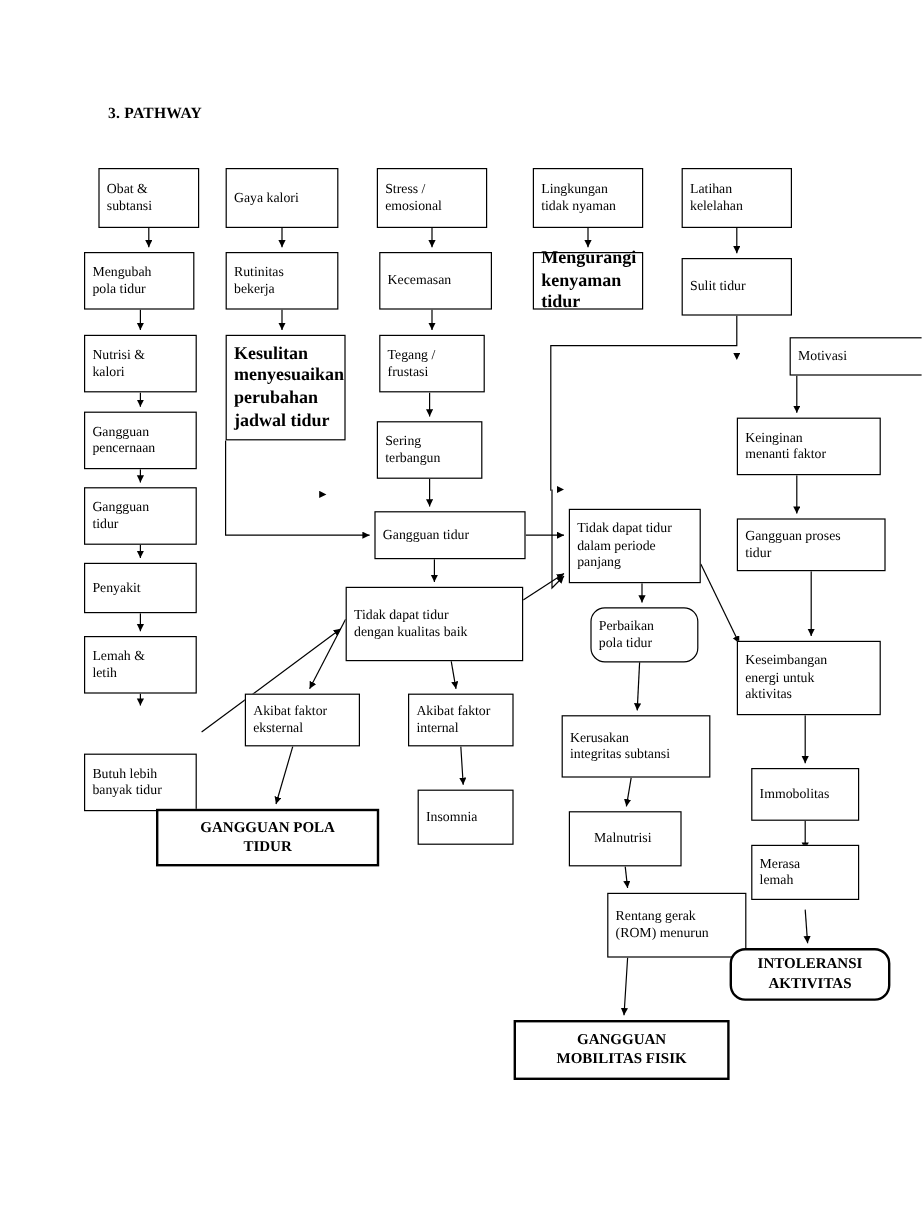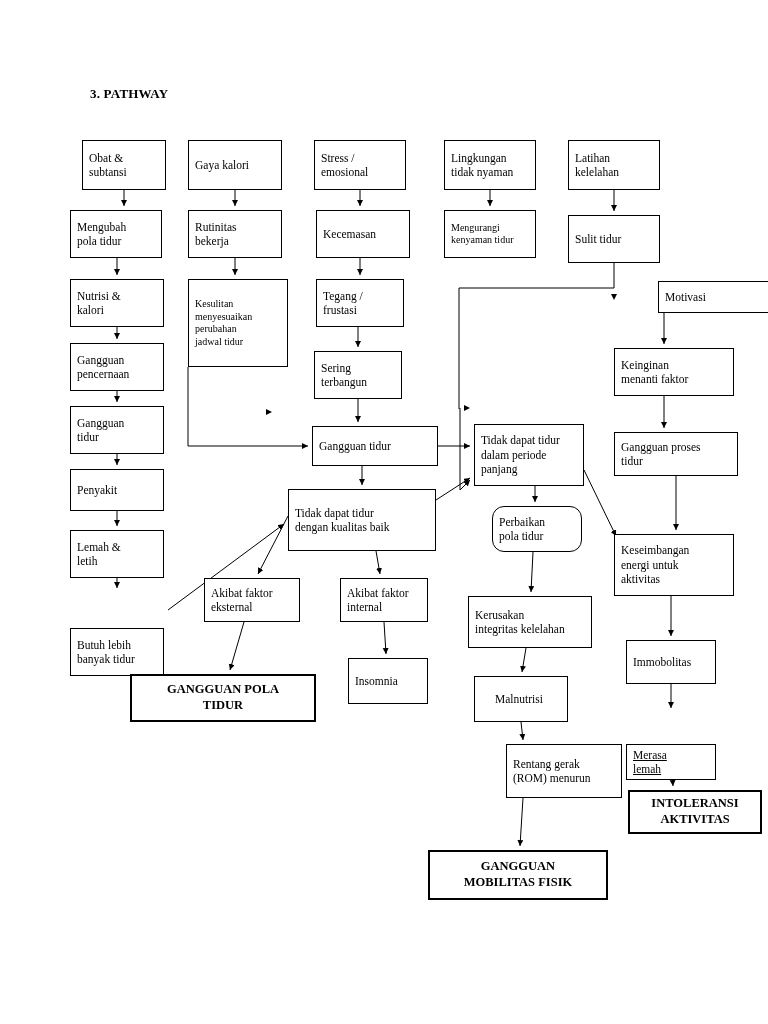--- a/index.html
+++ b/index.html
@@ -49,21 +49,22 @@
     display: block;
     white-space: pre-line;
   }
   .node.bold {
     font-weight: bold;
     text-align: center;
     font-size: 12.5px;
     border-width: 2px;
   }
   .node.small {
-    font-size: 10px;
+    font-size: 15px;
+    font-weight: bold;
   }
   .node.center {
     text-align: center;
   }
   .vcenter {
     display: flex;
     align-items: center;
   }
   .vcenter.center {
     justify-content: center;
@@ -209,27 +210,27 @@
     <div class="node vcenter" style="left: 614px; top: 534px; width: 120px; height: 62px;">Keseimbangan
 energi untuk
 aktivitas</div>
     <div class="node vcenter" style="left: 204px; top: 578px; width: 96px; height: 44px;">Akibat faktor
 eksternal</div>
     <div class="node vcenter" style="left: 70px; top: 592px; width: 94px; height: 48px; margin-top: 36px;">Butuh lebih
 banyak tidur</div>
     <div class="node vcenter" style="left: 340px; top: 578px; width: 88px; height: 44px;">Akibat faktor
 internal</div>
     <div class="node vcenter" style="left: 468px; top: 596px; width: 124px; height: 52px;">Kerusakan
-integritas kelelahan</div>
+integritas subtansi</div>
     <div class="node vcenter" style="left: 626px; top: 640px; width: 90px; height: 44px;">Immobolitas</div>
     <div class="node vcenter" style="left: 348px; top: 658px; width: 80px; height: 46px;">Insomnia</div>
     <div class="node vcenter bold center" style="left: 130px; top: 674px; width: 186px; height: 48px;">GANGGUAN POLA
 TIDUR</div>
     <div class="node vcenter" style="left: 474px; top: 676px; width: 94px; height: 46px; padding-left: 20px;">Malnutrisi</div>
-    <div class="node vcenter" style="left: 626px; top: 744px; width: 90px; height: 36px; text-decoration: underline;">Merasa
+    <div class="node vcenter" style="left: 626px; top: 704px; width: 90px; height: 46px;">Merasa
 lemah</div>
     <div class="node vcenter" style="left: 466px; top: 744px; width: 116px; height: 54px; margin-left: 40px;">Rentang gerak
 (ROM) menurun</div>
-    <div class="node vcenter bold center" style="left: 628px; top: 790px; width: 134px; height: 44px;">INTOLERANSI
+    <div class="node vcenter bold center" style="left: 608px; top: 790px; width: 134px; height: 44px; border-radius: 13px;">INTOLERANSI
 AKTIVITAS</div>
     <div class="node vcenter bold center" style="left: 428px; top: 850px; width: 180px; height: 50px;">GANGGUAN
 MOBILITAS FISIK</div>
   </div>
 
 </body></html>

